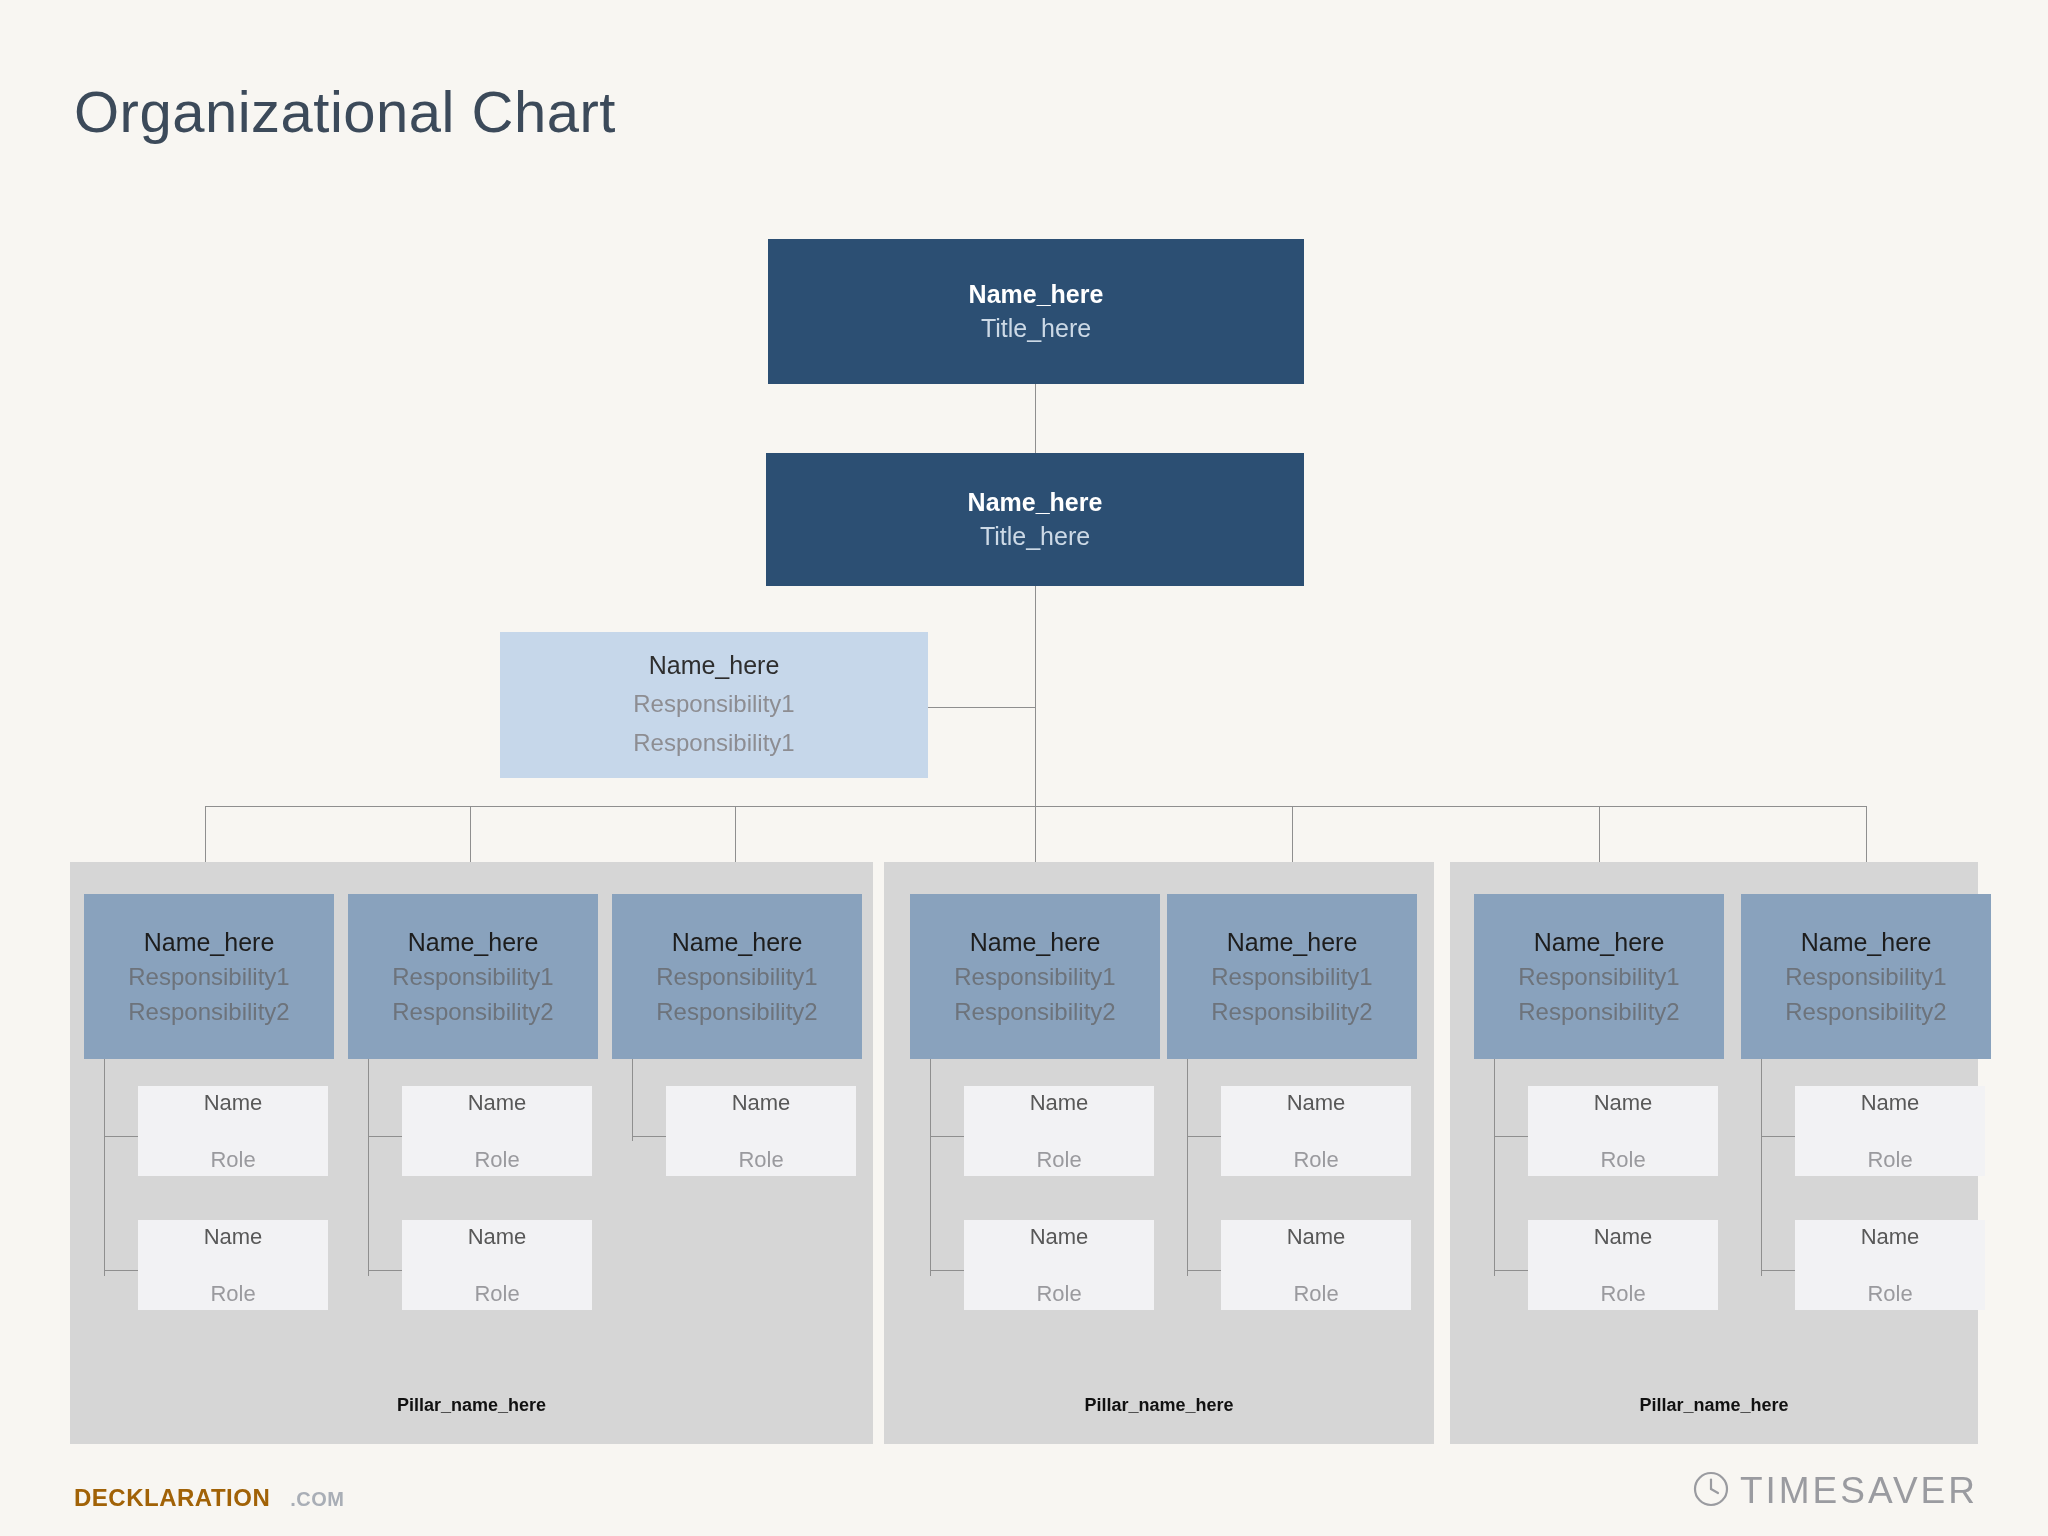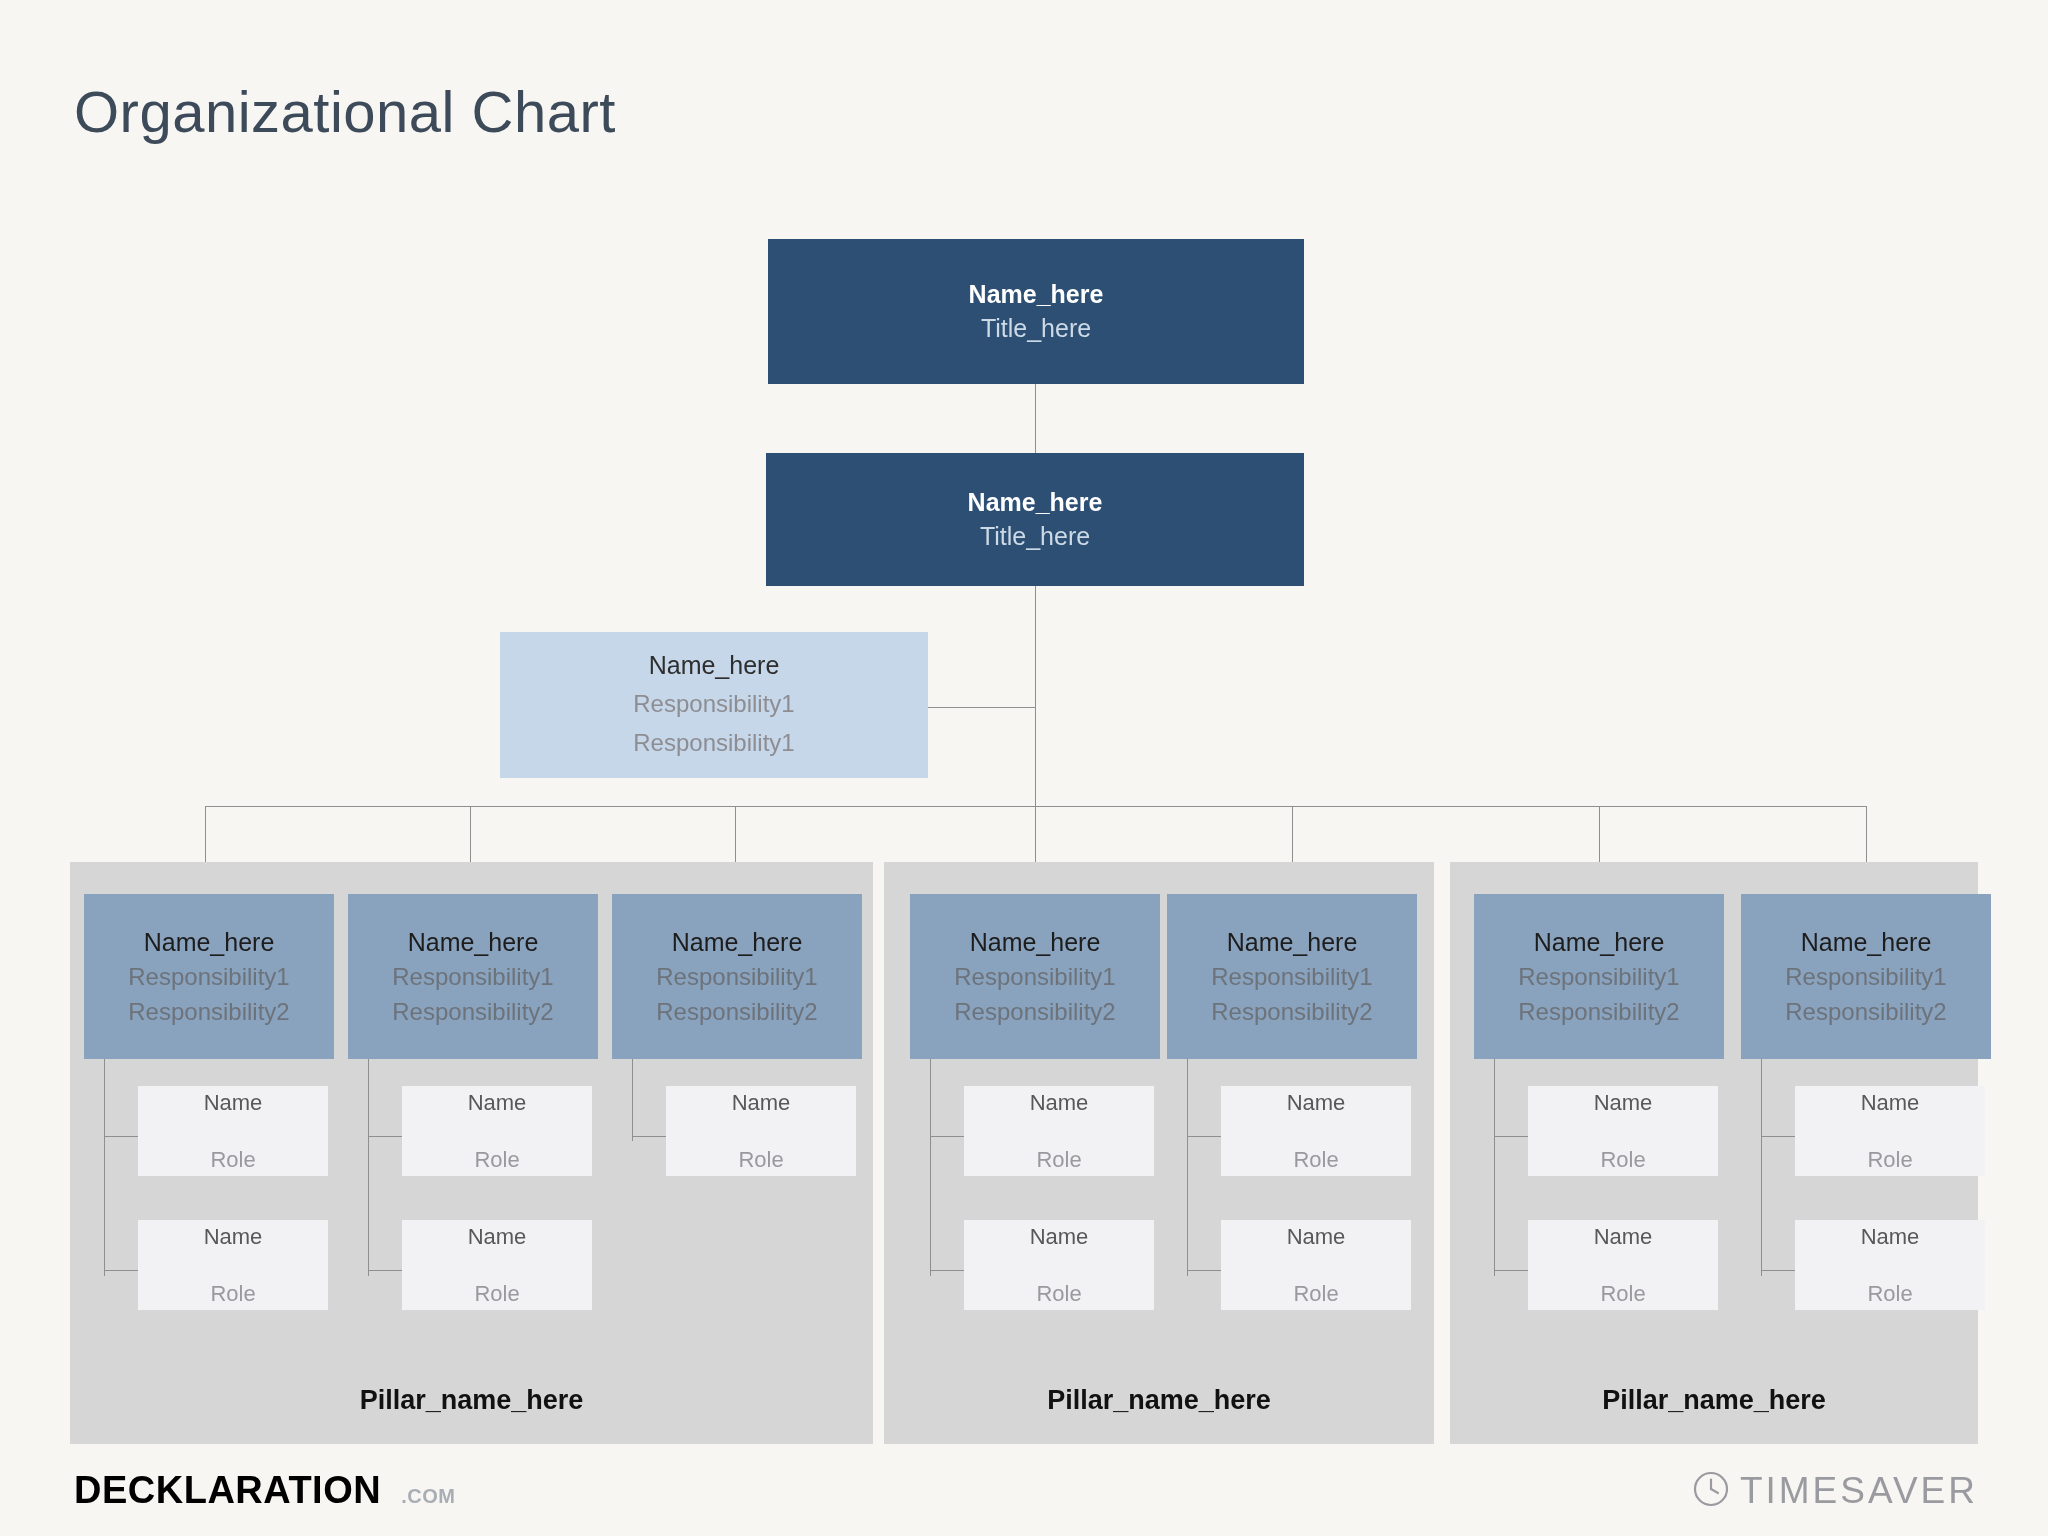--- a/index.html
+++ b/index.html
@@ -80,21 +80,21 @@
   .pillar {
     position: absolute;
     background: #d6d6d6;
   }
   .pillar-label {
     position: absolute;
     left: 0;
     right: 0;
     bottom: 28px;
     text-align: center;
-    font-size: 27px;
+    font-size: 18px;
     font-weight: bold;
     color: #111111;
   }
 
   
   .dept-box {
     position: absolute;
     background: #89a2bd;
     display: flex;
     flex-direction: column;
@@ -138,23 +138,23 @@
 
   
   #footer-left {
     position: absolute;
     left: 74px;
     bottom: 24px;
     display: flex;
     align-items: baseline;
   }
   .brand-main {
-    font-size: 38px;
+    font-size: 24px;
     font-weight: bold;
-    color: #000000;
+    color: #a16207;
     letter-spacing: 0.5px;
   }
   .brand-suffix {
     font-size: 20px;
     font-weight: bold;
     color: #a9aeb6;
     letter-spacing: 0.5px;
     margin-left: 20px;
   }
   #footer-page {

